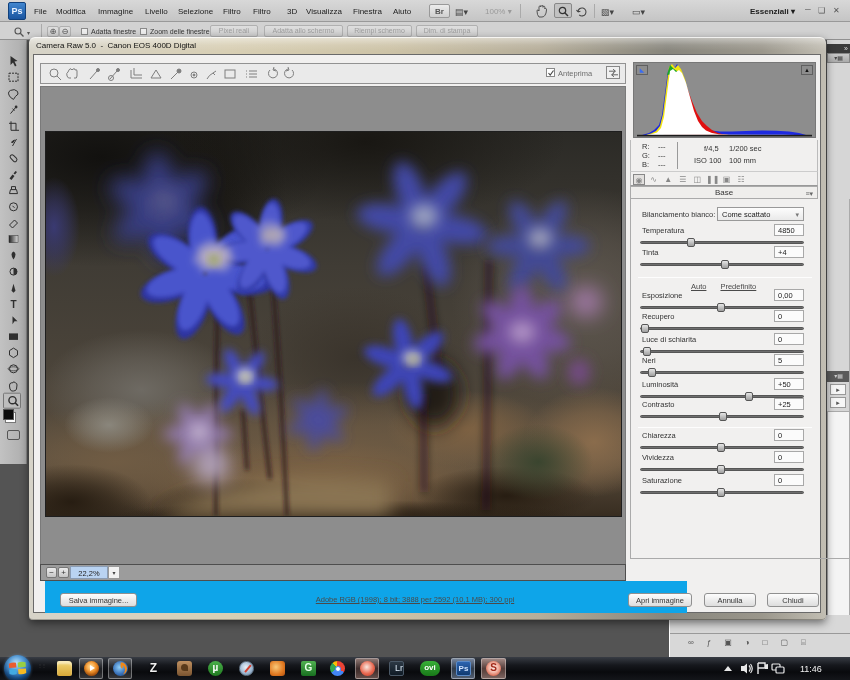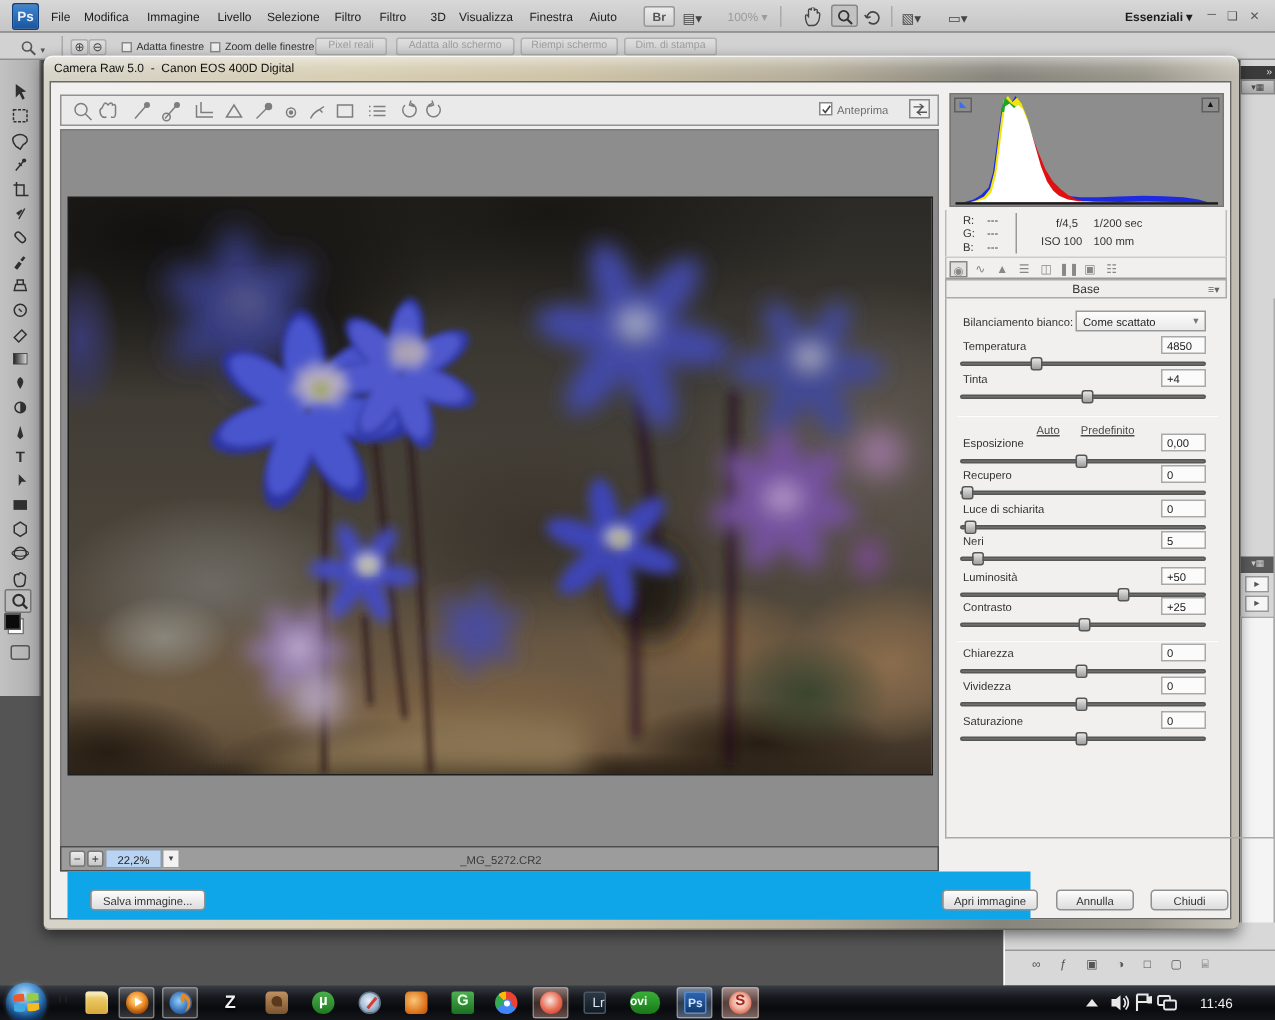--- a/index.html
+++ b/index.html
@@ -445,21 +445,20 @@
               <circle cx="218" cy="110" r="2.4"></circle>
 </g>
 </svg>
         </div>
   </div>
   <div id="zoomstrip">
    <div class="zbtn" style="left:5px">−</div>
    <div class="zbtn" style="left:17px">+</div>
    <div id="zoomval">22,2%</div>
    <div id="zoomdd">▾</div>
-   <div id="fname">_MG_5272.CR2</div>
   </div>
   <div id="rightpanel">
    <div id="histbox">
           <svg width="181" height="74" style="position:absolute;left:0;top:0;display:block">
 <rect width="181" height="74" fill="#8d8d8d"></rect>
 <path d="M8,72 L15,70 L20,67 L25,62 L28,52 L31,30 L34,8 L37,2 L40,6 L43,1 L46,5 L50,15 L54,30 L59,48 L64,59 L70,65 L77,67.5 L86,68.5 L98,68.5 L112,68 L128,67.5 L142,67.8 L155,68.5 L165,70 L172,72 Z" fill="#1e2ae0"></path>
 <path d="M12,72 L17,70.5 L22,68 L26,63 L29,51 L32,27 L35,4 L38,1 L41,5 L44,2 L47,6 L51,16 L55,32 L60,50 L65,61 L71,66.5 L78,69.5 L86,71 L95,71.5 Z" fill="#f2e410"></path>
 <path d="M30,72 L33,40 L36,12 L40,10 L46,13 L52,22 L58,38 L63,50 L68,58 L73,63 L78,67 L84,70 L90,71.5 L96,72 Z" fill="#e01010"></path>
 <path d="M33,12 L36,2 L40,6 L43,8 L45,12 L39,11 Z" fill="#18a824"></path>
 <path d="M13,72 L18,71 L23,69.5 L27,65 L30,54 L33,31 L36,8 L39,6 L42,9 L45,7 L48,10 L52,20 L56,34 L60,48 L64,58 L68,64 L72,67.5 L78,70 L85,71.2 L95,71.5 L112,71.6 L130,71.5 L148,71.6 L162,71.8 Z" fill="#ffffff"></path>
@@ -539,20 +538,21 @@
 <div class="vbox" style="top:275px">0</div>
 <div class="track" style="top:292px"></div>
           <div class="thumb" style="top:289px;left:86px"></div>
     <div class="sep" style="top:78px"></div>
     <div style="position:absolute;left:60px;top:83px;font-size:7.5px"><span class="link">Auto</span><span class="link" style="margin-left:14px">Predefinito</span></div>
     <div class="sep" style="top:228px"></div>
    </div>
   </div>
   <div id="bottombar">
    <div class="btn" style="left:15px;top:12px;width:77px">Salva immagine...</div>
+   <div style="position:absolute;left:150px;top:14px;width:440px;text-align:center;font-size:7.5px;color:#444"><span class="link">Adobe RGB (1998); 8 bit; 3888 per 2592 (10,1 MB); 300 ppi</span></div>
    <div class="btn" style="left:583px;top:12px;width:64px">Apri immagine</div>
    <div class="btn" style="left:659px;top:12px;width:52px">Annulla</div>
    <div class="btn" style="left:722px;top:12px;width:52px">Chiudi</div>
   </div>
  </div>
 </div>
 <div id="taskbar">
  <div style="position:absolute;left:4px;top:-2px;width:27px;height:27px;border-radius:50%;background:radial-gradient(circle at 45% 30%, #b8e0f8 0%, #5aa0dc 30%, #2268b0 60%, #0e3c74 85%, #0a2c58 100%);box-shadow:inset 0 -4px 6px rgba(0,0,0,.45), 0 0 3px rgba(120,180,240,.4)"></div>
  <svg style="position:absolute;left:8px;top:2px" width="19" height="19" viewBox="0 0 17 17">
   <g transform="rotate(-4 8 8)">
@@ -583,21 +583,21 @@
       <div style="width:1.5px;height:9px;background:#d04030;margin:2px 0 0 6.5px;transform:rotate(40deg)"></div>
     </div>
  <div class="tic" style="left:270px;background:radial-gradient(circle at 40% 40%,#f8c878,#e07820 60%,#b05010);border-radius:3px"></div>
  <div class="tic" style="left:301px;background:linear-gradient(#50b050,#187020);border-radius:2px;color:#e8ffe8;font-size:10px;font-weight:bold;text-align:center;line-height:14px">G</div>
  <div class="tic" style="left:330px;border-radius:50%;background:conic-gradient(#ea4335 0 33%,#4285f4 33% 66%,#34a853 66% 88%,#fbbc05 88%);">
       <div style="position:absolute;left:4.5px;top:4.5px;width:6px;height:6px;border-radius:50%;background:#fff;border:1.5px solid #4285f4"></div>
     </div>
  <div class="tbox" style="left:355px;background:linear-gradient(rgba(255,200,180,.45),rgba(255,160,140,.2) 50%,rgba(255,190,170,.35))"></div>
  <div class="tic" style="left:360px;background:radial-gradient(circle at 45% 40%,#f8e8e0,#e86850 55%,#c03020);border-radius:50%"></div>
  <div class="tic" style="left:389px;background:linear-gradient(#2c3844,#101b26);border:1px solid #4a5866;color:#dce8f4;font-size:9px;text-align:right;line-height:13px;border-radius:2px">Lr</div>
- <div class="tic" style="left:420px;width:20px;background:linear-gradient(#38b038,#187818);border-radius:7px;color:#fff;font-size:8px;font-weight:bold;line-height:14px">ovi</div>
+ <div class="tic" style="left:420px;width:20px;background:linear-gradient(#38b038,#187818);border-radius:7px;color:#fff;font-size:8px;font-weight:bold;text-align:center;line-height:14px">ovi</div>
  <div class="tbox" style="left:451px;background:linear-gradient(rgba(190,215,255,.5),rgba(150,190,240,.25) 50%,rgba(180,210,250,.4))"></div>
  <div class="tic" style="left:456px;background:linear-gradient(#2c64b0,#113a70);border:1px solid #5a8ac8;color:#cfe2ff;font-size:8px;font-weight:bold;text-align:center;line-height:13px;border-radius:2px">Ps</div>
  <div class="tbox" style="left:481px;width:25px;background:linear-gradient(rgba(255,205,190,.55),rgba(250,170,150,.3) 50%,rgba(255,200,185,.45))"></div>
  <div class="tic" style="left:486px;background:radial-gradient(circle at 50% 45%,#fff0ec,#f0b0a0 45%,#d86850 75%,#b04030);border-radius:50%;color:#a02818;font-weight:bold;font-size:10px;text-align:center;line-height:14px">S</div>
  <div style="position:absolute;left:724px;top:9px;width:0;height:0;border-left:4px solid transparent;border-right:4px solid transparent;border-bottom:5px solid #e8e8e8"></div>
  <svg style="position:absolute;left:740px;top:5px" width="13" height="13" viewBox="0 0 13 13">
       <path d="M1,4 L4,4 L7,1.5 L7,11.5 L4,9 L1,9 Z" fill="#e8e8e8"></path>
       <path d="M9,3.5 Q11.5,6.5 9,9.5 M10.5,2 Q14,6.5 10.5,11" stroke="#e8e8e8" stroke-width="1.2" fill="none"></path>
     </svg>
  <svg style="position:absolute;left:756px;top:5px" width="13" height="13" viewBox="0 0 13 13">

